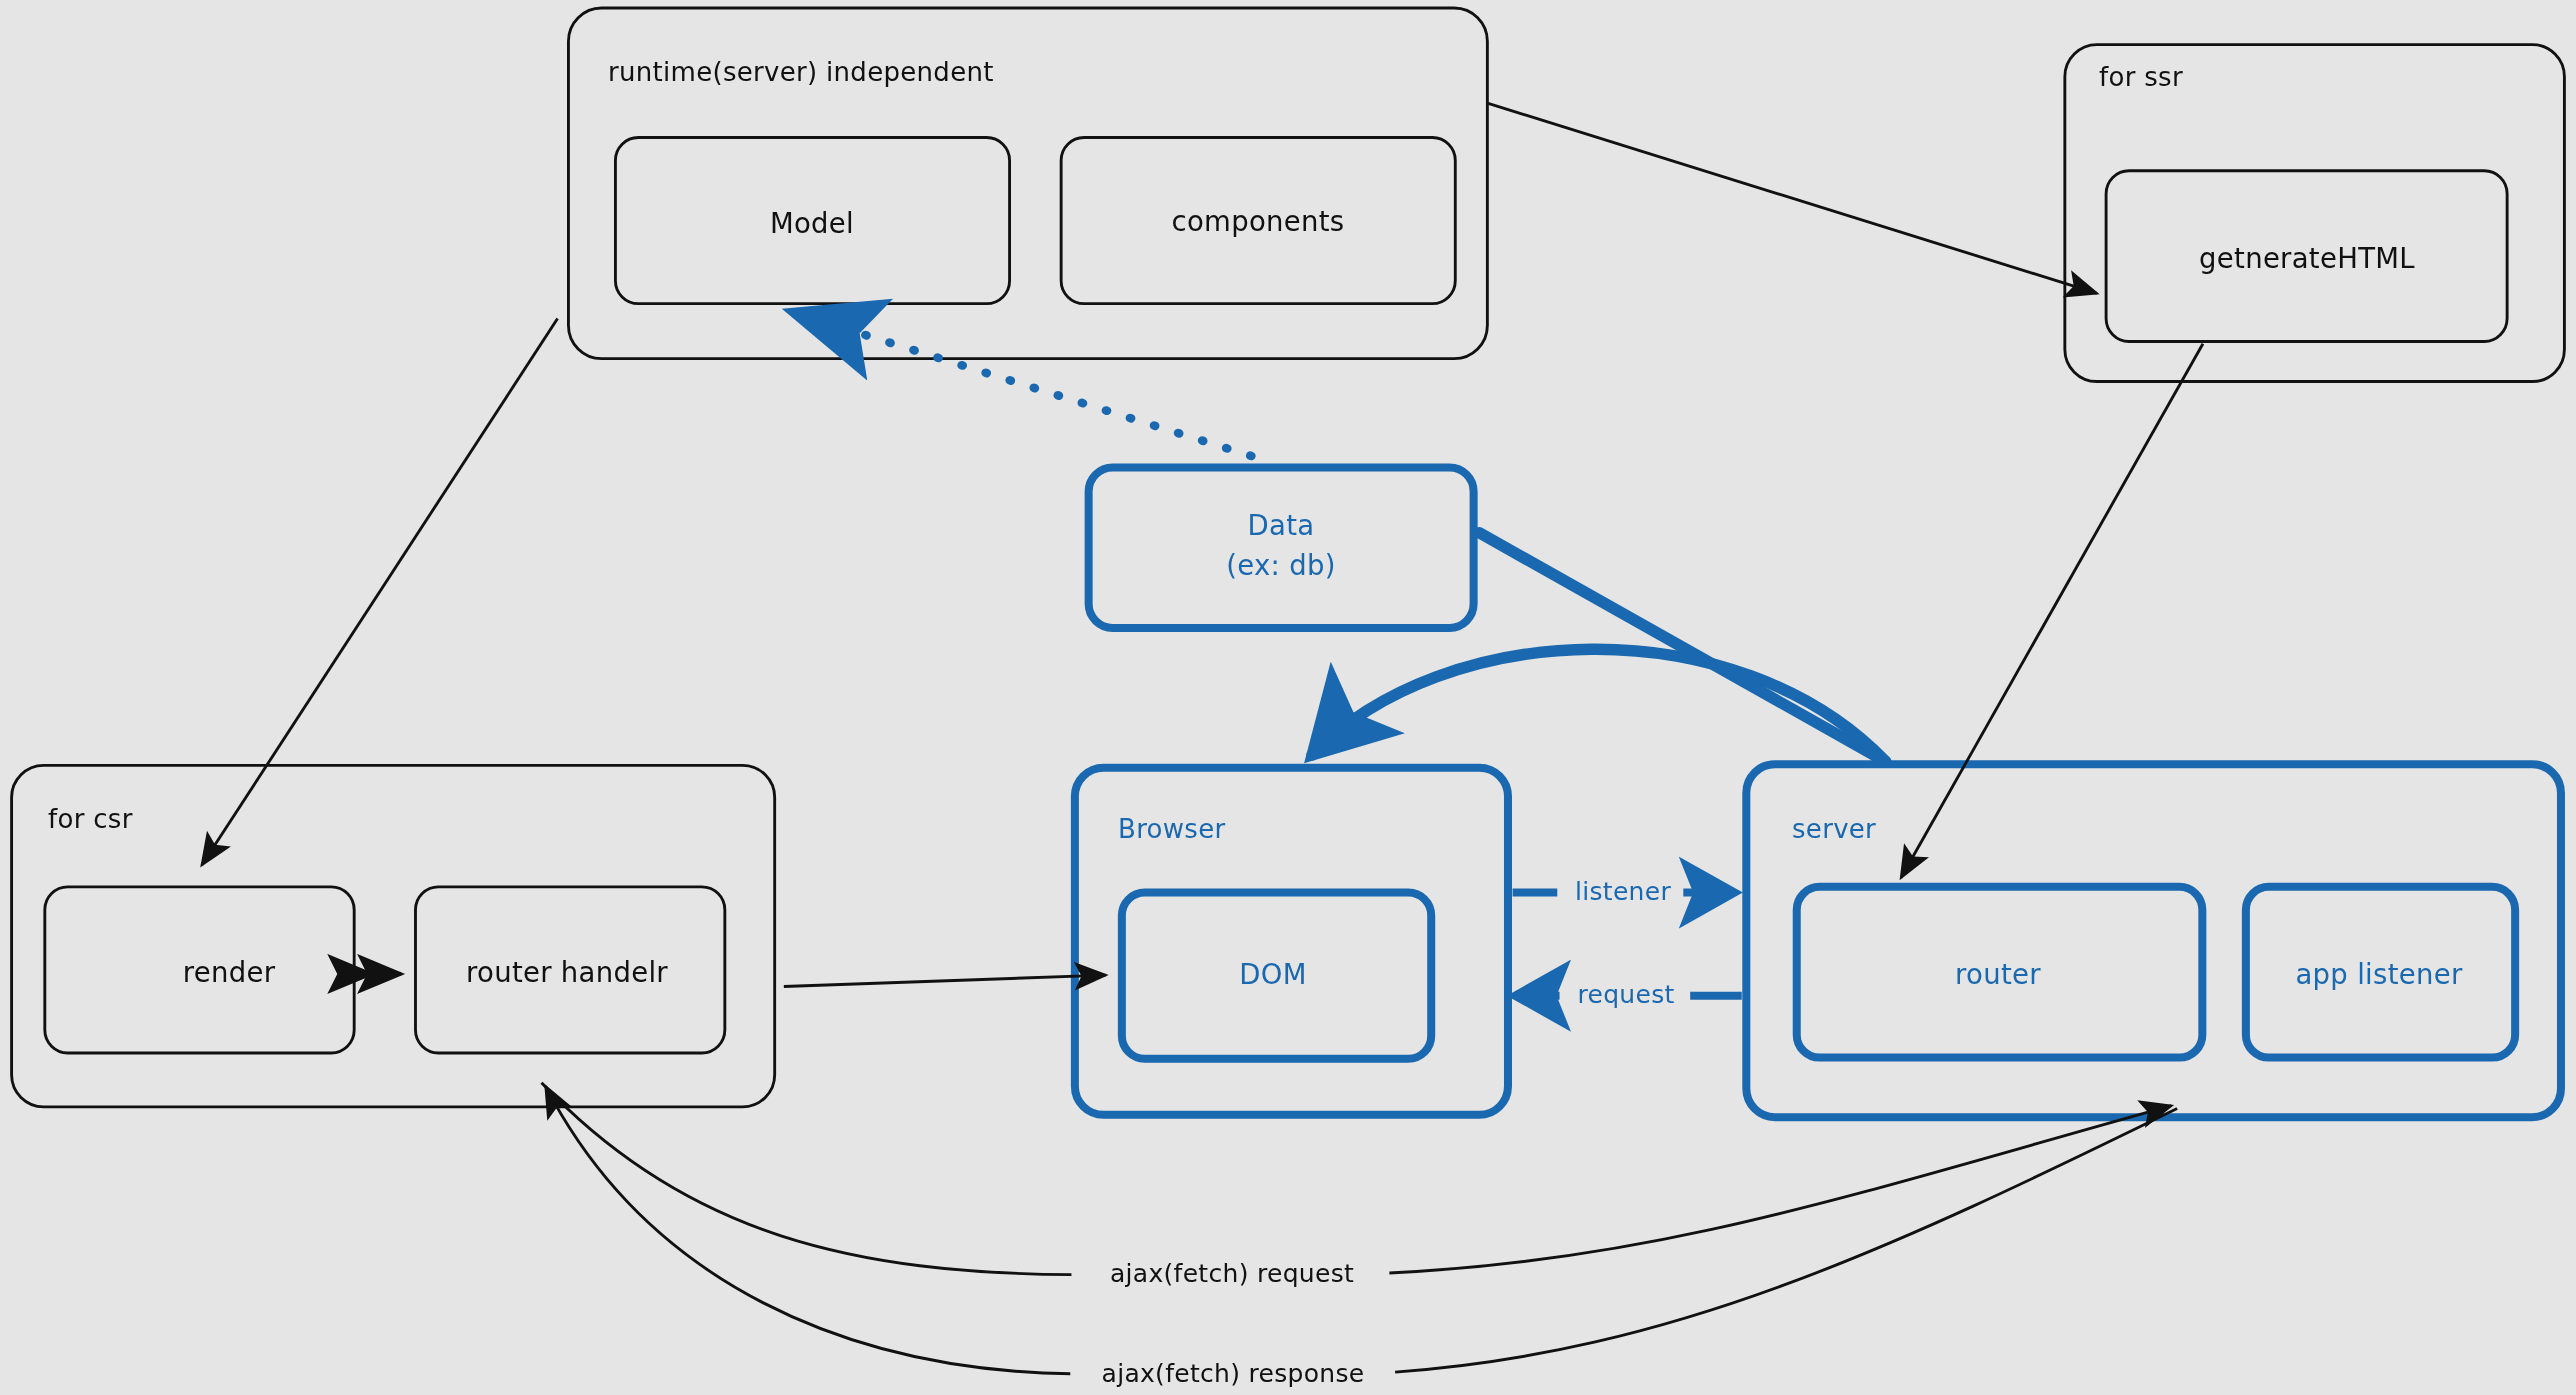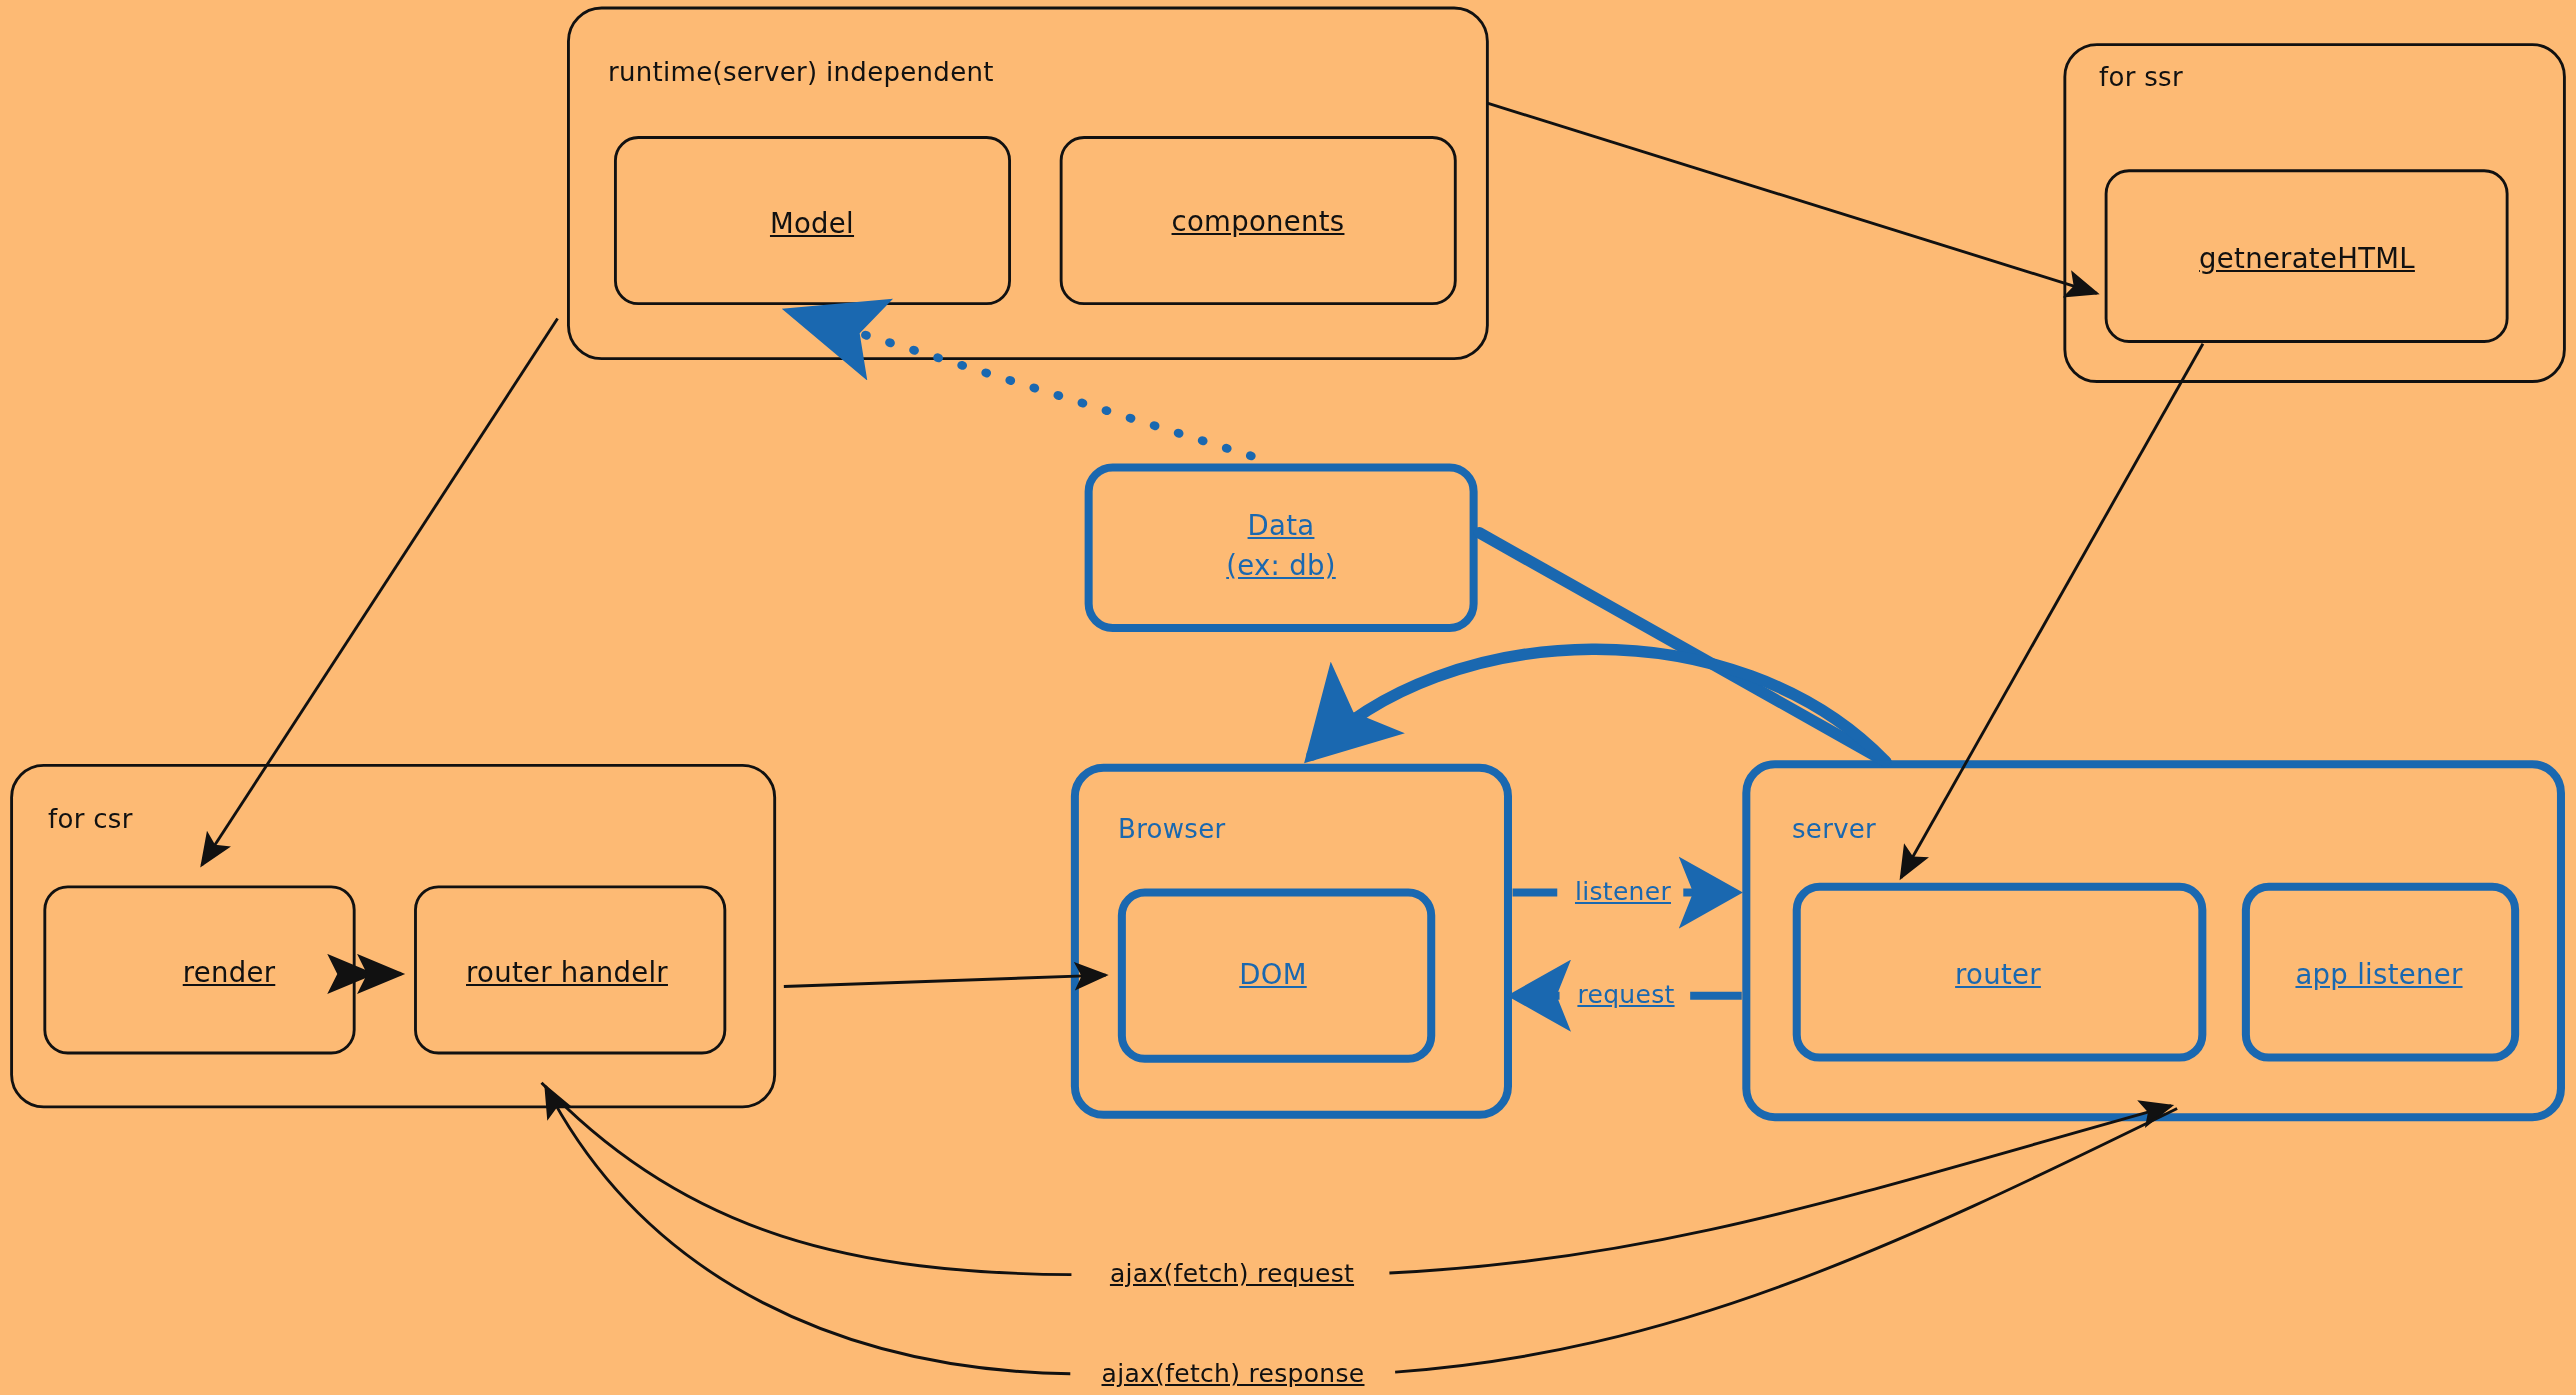--- a/index.html
+++ b/index.html
@@ -4,21 +4,21 @@
 <style>
   html, body {
     margin: 0;
     padding: 0;
     background: #ffffff;
   }
   #canvas {
     position: relative;
     width: 2576px;
     height: 1395px;
-    background: #fdba74;
+    background: #e5e5e5;
     overflow: hidden;
     font-family: "DejaVu Sans", sans-serif;
   }
   svg.layer {
     position: absolute;
     top: 0;
     left: 0;
     width: 2576px;
     height: 1395px;
   }
@@ -27,21 +27,21 @@
     font-family: "DejaVu Sans", sans-serif;
     white-space: pre;
     line-height: 1.18;
     letter-spacing: 0.3px;
   }
   .lbl-black { color: #111111; }
   .lbl-blue  { color: #1A68B0; }
   .sz-group  { font-size: 26px; }
   .sz-node   { font-size: 27.5px; }
   .sz-edge   { font-size: 25px; }
-  .ctr { text-align: left; transform: translateX(-50%); text-decoration: underline; }
+  .ctr { text-align: left; transform: translateX(-50%); }
 </style>
 </head>
 <body>
 
 <div id="canvas">
 
   <svg class="layer" viewBox="0 0 4496 2435" xmlns="http://www.w3.org/2000/svg">
     <defs>
       <marker id="arrowBlack" markerWidth="14" markerHeight="14" refX="11" refY="5" orient="auto" markerUnits="strokeWidth">
         <path d="M0,0 L12,5 L0,10 L2.5,5 z" fill="#111111"></path>

